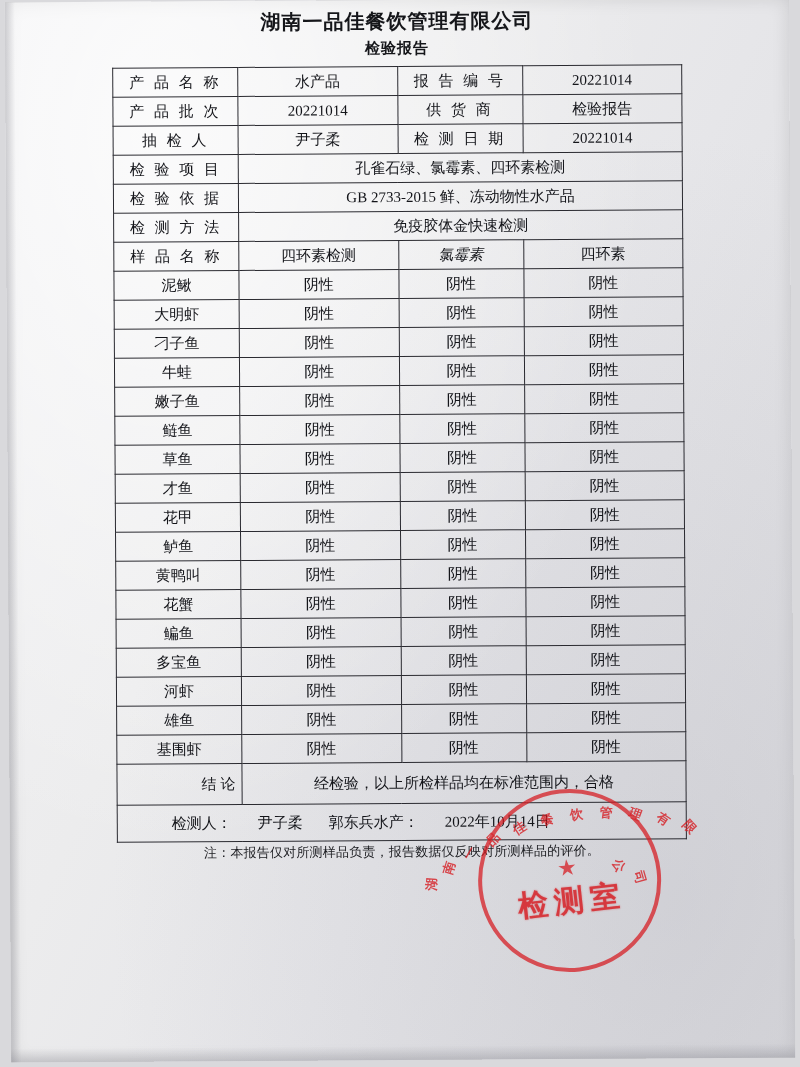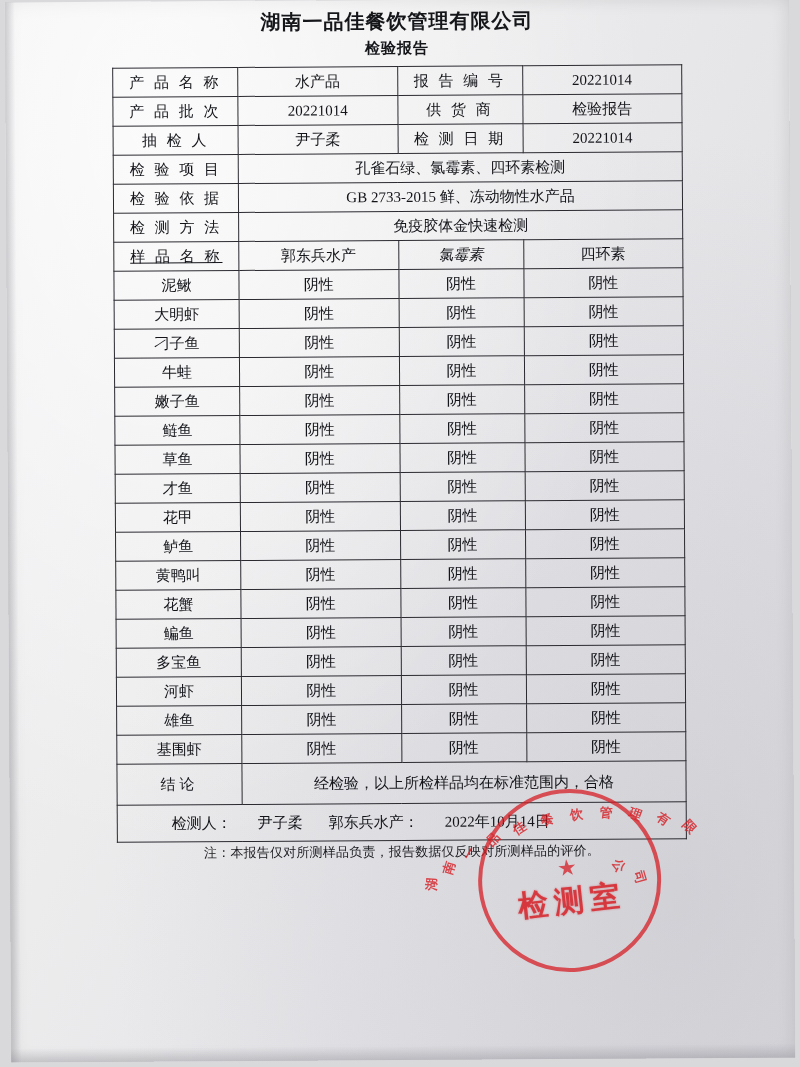--- a/index.html
+++ b/index.html
@@ -76,21 +76,21 @@
   }
   td.label {
     letter-spacing: 3px;
     width: 120px;
   }
   td.left {
     text-align: left;
     padding-left: 8px;
     letter-spacing: 0px;
   }
-  .col-sample { width: 120px; text-decoration: underline; }
+  .col-sample { width: 120px; }
   .col-a { width: 150px; }
   .col-b { width: 150px; font-style: italic; }
   .col-c { width: 150px; }
   .conclusion-label { letter-spacing: 4px; }
   .signrow {
     display: flex;
     align-items: center;
     font-size: 15px;
     height: 34px;
     padding-left: 52px;
@@ -205,21 +205,21 @@
           <td class="label">检 验 依 据</td>
           <td class="left" colspan="3">GB 2733-2015 鲜、冻动物性水产品</td>
         </tr>
         <tr>
           <td class="label">检 测 方 法</td>
           <td class="left" colspan="3">免疫胶体金快速检测</td>
         </tr>
 
         <tr>
           <td class="label col-sample">样 品 名 称</td>
-          <td class="col-a">郭东兵水产</td>
+          <td class="col-a">四环素检测</td>
           <td class="col-b">氯霉素</td>
           <td class="col-c">四环素</td>
         </tr>
 
         </tbody>
         <tbody id="result-rows">
           <tr>
             <td>泥鳅</td>
             <td>阴性</td>
             <td>阴性</td>
@@ -318,21 +318,21 @@
           <tr>
             <td>基围虾</td>
             <td>阴性</td>
             <td>阴性</td>
             <td>阴性</td>
           </tr>
         </tbody>
 
         <tbody>
           <tr>
-          <td class="conclusion-label" style="height:40px;">结论</td>
+          <td class="conclusion-label" style="height:40px;text-align:right;">结论</td>
           <td class="left" colspan="3" style="height:40px;">经检验，以上所检样品均在标准范围内，合格</td>
         </tr>
 
         <tr>
           <td colspan="4" style="height:36px;">
             <div class="signrow">
               <div class="seg">检测人：</div>
               <div class="seg">尹子柔</div>
               <div class="seg">郭东兵水产：</div>
               <div class="seg">2022年10月14日</div>

